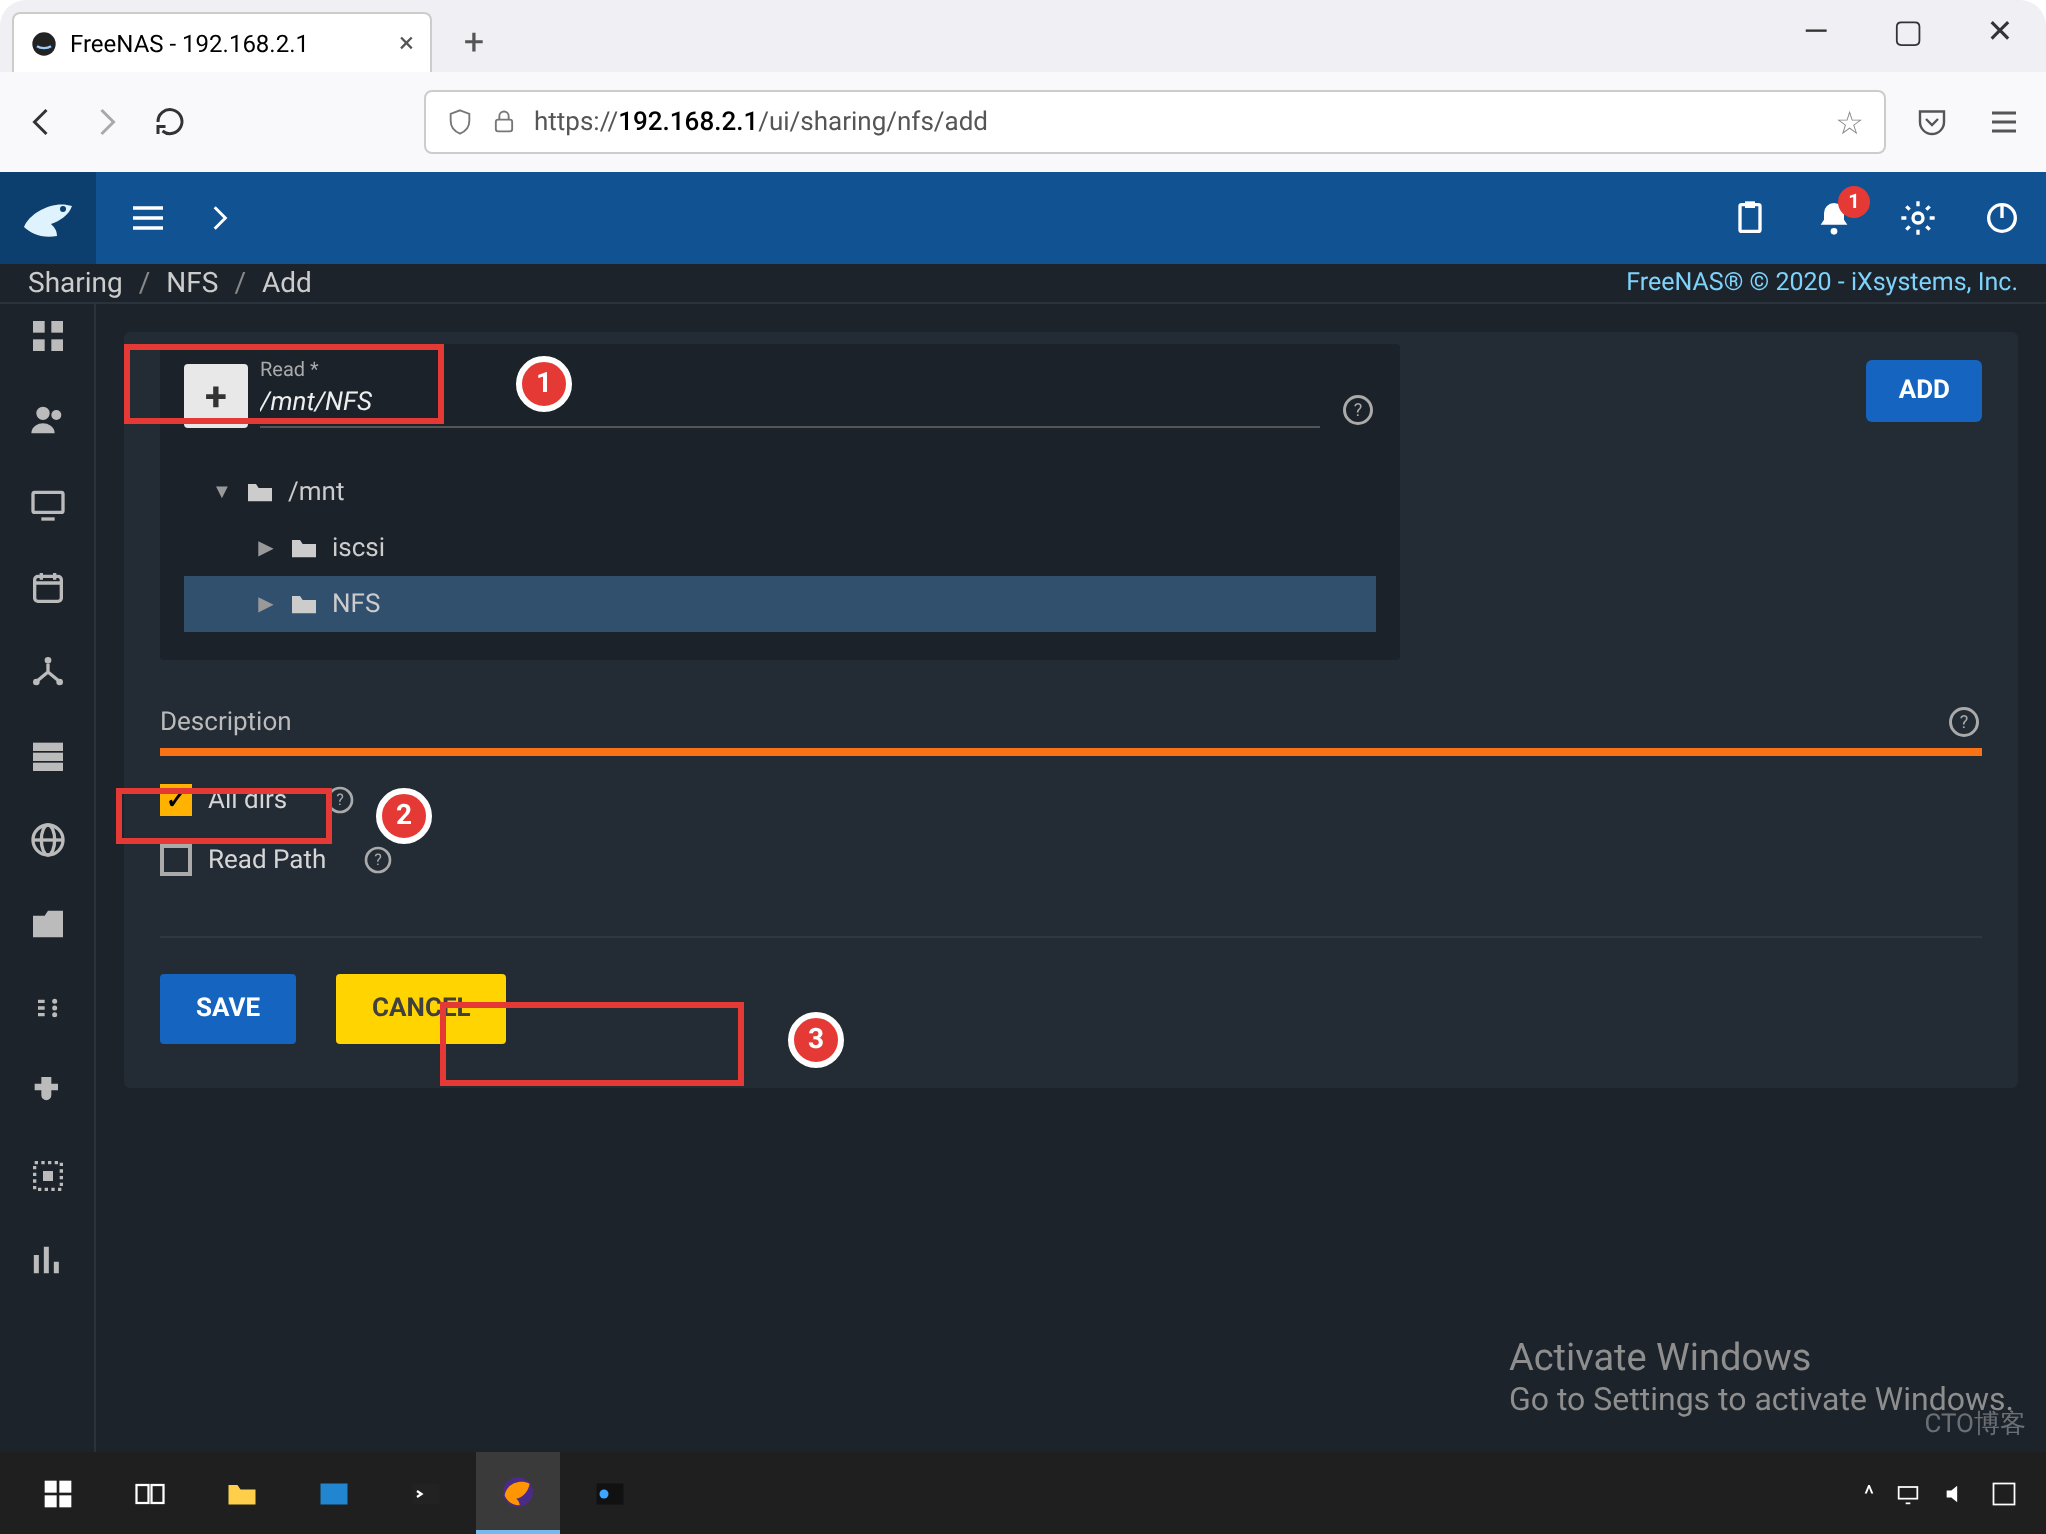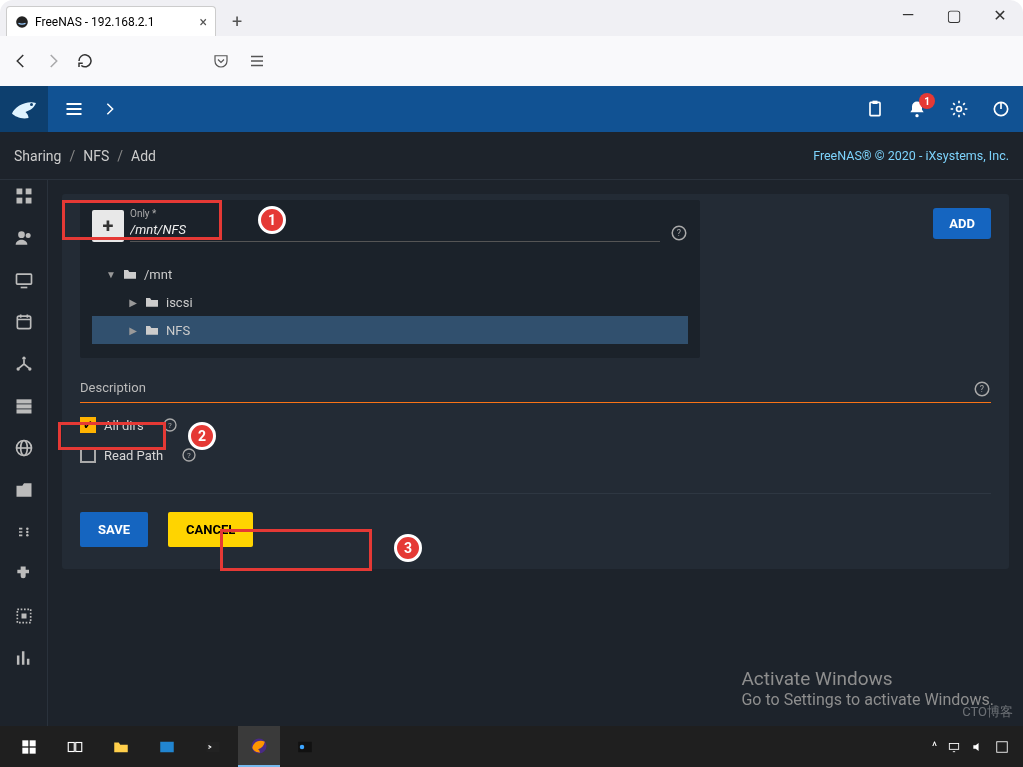--- a/index.html
+++ b/index.html
@@ -26,21 +26,21 @@
 
 .app { position: absolute; top: 86px; left: 0; right: 0; bottom: 41px; background: #1d232b; color: #d6d6d6; display: flex; flex-direction: column; }
 .topbar { height: 46px; background: #115293; display: flex; align-items: center; padding: 0 12px 0 0; }
 .brand-box { width: 48px; height: 46px; background: #0d3f6e; display: flex; align-items: center; justify-content: center; }
 .brand-box svg { width: 36px; height: 36px; }
 .topbar-left { display: flex; align-items: center; gap: 18px; padding-left: 16px; }
 .topbar-right { margin-left: auto; display: flex; align-items: center; gap: 22px; }
 .topbar-ico { color: #fff; cursor: pointer; position: relative; }
 .badge { position: absolute; top: -6px; right: -8px; width: 16px; height: 16px; background: #e53935; color: #fff; border-radius: 50%; font-size: 10px; display: flex; align-items: center; justify-content: center; font-weight: bold; }
 
-.crumb-row { height: 48px; display: flex; align-items: center; padding: 0 14px; font-size: 14px; color: #ccc; border-bottom: 1px solid #2a323c; }
+.crumb-row { height: 20px; display: flex; align-items: center; padding: 0 14px; font-size: 14px; color: #ccc; border-bottom: 1px solid #2a323c; }
 .crumb-row .sep { margin: 0 8px; color: #888; }
 .crumb-row .copy { margin-left: auto; font-size: 12.5px; color: #7dd3fc; }
 
 .body-row { flex: 1; display: flex; overflow: hidden; }
 .sidenav { width: 48px; background: #1d232b; border-right: 1px solid #2a323c; display: flex; flex-direction: column; align-items: center; padding-top: 6px; gap: 22px; }
 .sidenav .sn { color: #bbb; cursor: pointer; }
 
 .main { flex: 1; padding: 14px; overflow: auto; position: relative; }
 .panel { background: #232b35; border-radius: 3px; padding: 16px 18px 22px 18px; position: relative; }
 
@@ -58,39 +58,39 @@
 .tree-row { display: flex; align-items: center; height: 28px; color: #ccc; cursor: pointer; }
 .tree-row .tw { width: 14px; text-align: center; color: #999; font-size: 10px; }
 .tree-row .folder { margin: 0 6px 0 4px; }
 .ind1 { padding-left: 12px; }
 .ind2 { padding-left: 34px; }
 .tree-row.sel { background: #31506e; }
 
 .tree-box { background: #1b222a; padding: 10px 12px 14px 12px; width: 620px; border-radius: 2px; margin-top: -10px; }
 
 .field-block { margin-top: 22px; }
-.desc-label { font-size: 13px; color: #bbb; border-bottom: 1px solid #f97316; padding-bottom: 4px; display: flex; }
+.desc-label { font-size: 13px; color: #bbb; border-bottom: 4px solid #f97316; padding-bottom: 4px; display: flex; align-items: center; }
 .desc-label .help-ico { margin-left: auto; }
 
 .check-row { display: flex; align-items: center; gap: 8px; margin-top: 14px; font-size: 13px; }
 .cb { width: 16px; height: 16px; border: 2px solid #aaa; display: flex; align-items: center; justify-content: center; cursor: pointer; }
 .cb.checked { background: #ffb300; border-color: #ffb300; color: #000; font-size: 12px; font-weight: bold; }
 
 .btn-row { margin-top: 30px; padding-top: 18px; border-top: 1px solid #2e3742; display: flex; gap: 20px; }
 .btn { padding: 10px 18px; font-size: 13px; font-weight: bold; border-radius: 2px; cursor: pointer; text-align: center; }
 .btn.save { background: #1565c0; color: #fff; }
-.btn.cancel { background: #ffd400; color: #000000; }
+.btn.cancel { background: #ffd400; color: #404040; }
 .btn.adv { background: #1565c0; color: #fff; }
 
 
 .num-circle { position: absolute; width: 28px; height: 28px; background: #e53935; border: 3px solid #fff; border-radius: 50%; color: #fff; font-weight: bold; font-size: 14px; display: flex; align-items: center; justify-content: center; pointer-events: none; }
 .red-outline { position: absolute; border: 3px solid #e53935; pointer-events: none; }
 
 
-.watermark { position: absolute; right: 29px; bottom: 58px; color: #8e8e8e; pointer-events: none; text-align: left; }
+.watermark { position: absolute; right: 16px; bottom: 58px; color: #8e8e8e; pointer-events: none; text-align: left; }
 .watermark .l1 { font-size: 19px; }
 .watermark .l2 { font-size: 16px; }
 .cto-wm { position: absolute; right: 10px; bottom: 46px; color: rgba(255,255,255,.35); font-size: 13px; pointer-events: none; }
 
 
 .taskbar { position: absolute; left: 0; right: 0; bottom: 0; height: 41px; background: #1f1f1f; display: flex; align-items: center; padding: 0 8px; gap: 4px; }
 .taskbar .tb { width: 42px; height: 41px; display: flex; align-items: center; justify-content: center; color: #fff; cursor: pointer; }
 .taskbar .tb.active { background: #3a3a3a; border-bottom: 2px solid #76b9ed; }
 .taskbar .tray { margin-left: auto; display: flex; align-items: center; gap: 10px; color: #fff; font-size: 12px; padding-right: 6px; }
 
@@ -121,20 +121,33 @@
         <path d="M15 4l-8 8 8 8" stroke="#333" stroke-width="2" fill="none"></path>
       </svg>
     <svg class="nav-icon disabled" viewBox="0 0 24 24">
         <path d="M9 4l8 8-8 8" stroke="#333" stroke-width="2" fill="none"></path>
       </svg>
     <svg class="nav-icon" viewBox="0 0 24 24">
         <path d="M4 12a8 8 0 1 1 3 6" stroke="#333" stroke-width="2" fill="none"></path>
         <path d="M4 20v-5h5" stroke="#333" stroke-width="2" fill="none"></path>
       </svg>
     <div style="width:90px"></div>
+    <div class="url-box">
+      <svg width="14" height="14" viewBox="0 0 24 24">
+          <path d="M12 2l8 3v6c0 5-3 9-8 11-5-2-8-6-8-11V5z" fill="none" stroke="#777" stroke-width="1.6"></path>
+        </svg>
+      <svg width="14" height="14" viewBox="0 0 24 24">
+          <rect x="5" y="10" width="14" height="10" rx="2" fill="none" stroke="#777" stroke-width="1.6"></rect>
+          <path d="M8 10V7a4 4 0 0 1 8 0v3" fill="none" stroke="#777" stroke-width="1.6"></path>
+        </svg>
+      <span class="url-text">
+        <span>https://</span><b>192.168.2.1</b><span>/ui/sharing/nfs/add</span>
+      </span>
+      <span class="star">☆</span>
+    </div>
     <div class="addr-right">
       <svg width="18" height="18" viewBox="0 0 24 24">
           <path d="M4 5h16v7a8 8 0 0 1-16 0z" fill="none" stroke="#555" stroke-width="1.6"></path>
           <path d="M8 10l4 4 4-4" fill="none" stroke="#555" stroke-width="1.6"></path>
         </svg>
       <svg width="18" height="18" viewBox="0 0 24 24">
           <path d="M4 6h16M4 12h16M4 18h16" stroke="#555" stroke-width="2"></path>
         </svg>
     </div>
   </div>
@@ -284,21 +297,21 @@
       <div class="panel">
 
         <div class="right-add-btn">ADD</div>
 
         <div class="tree-box">
           <div class="path-row">
             <div class="add-box">
                 <span class="plus">+</span>
               </div>
             <div class="path-field">
-              <label>Only *</label>
+              <label>Read *</label>
               <input type="text" value="/mnt/NFS" style="">
             </div>
             <span class="help-ico">
                 <svg width="18" height="18" viewBox="0 0 24 24">
                   <circle cx="12" cy="12" r="9" fill="none" stroke="#aaa" stroke-width="2"></circle>
                   <text x="12" y="16" text-anchor="middle" font-size="12" fill="#aaa">?</text>
                 </svg>
               </span>
           </div>
 

